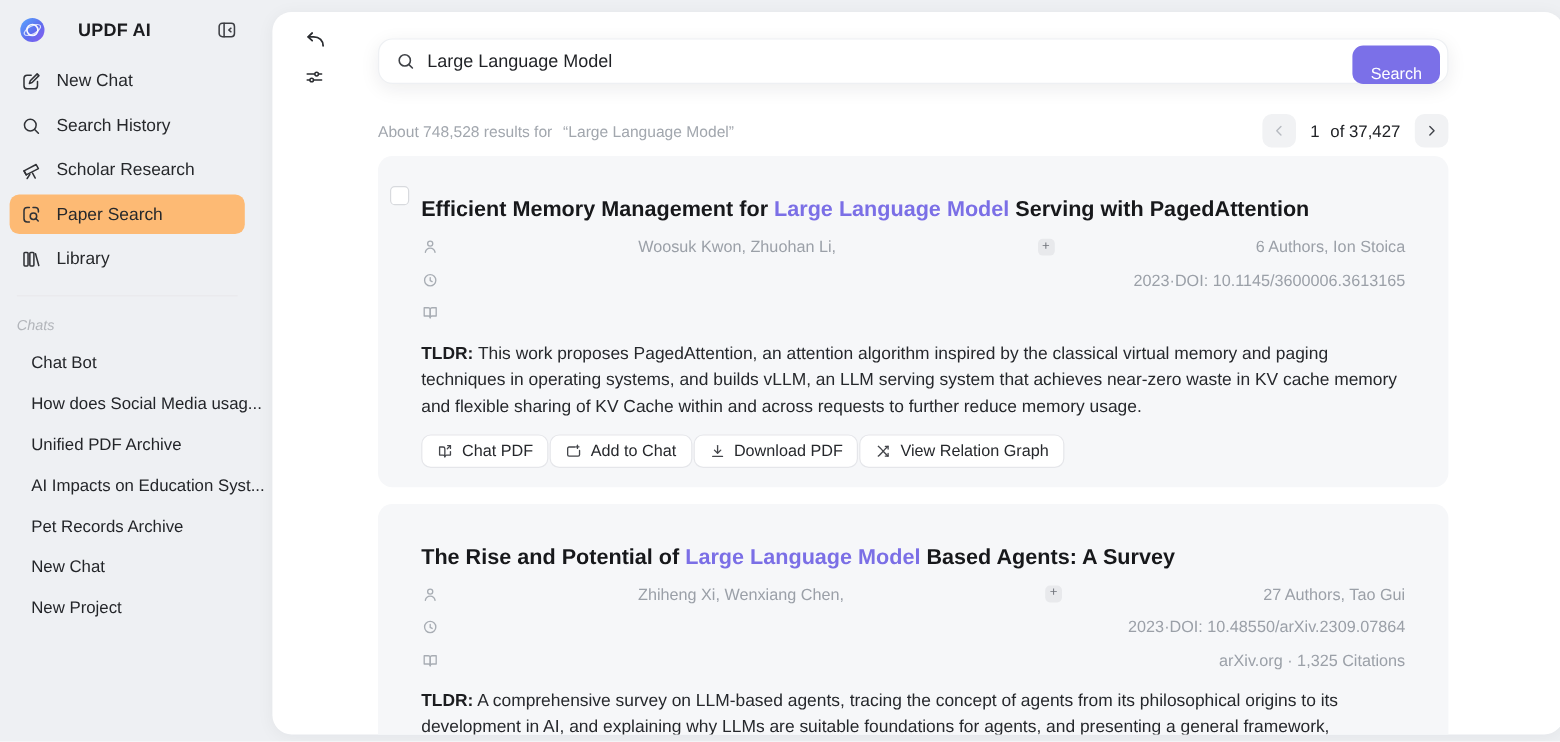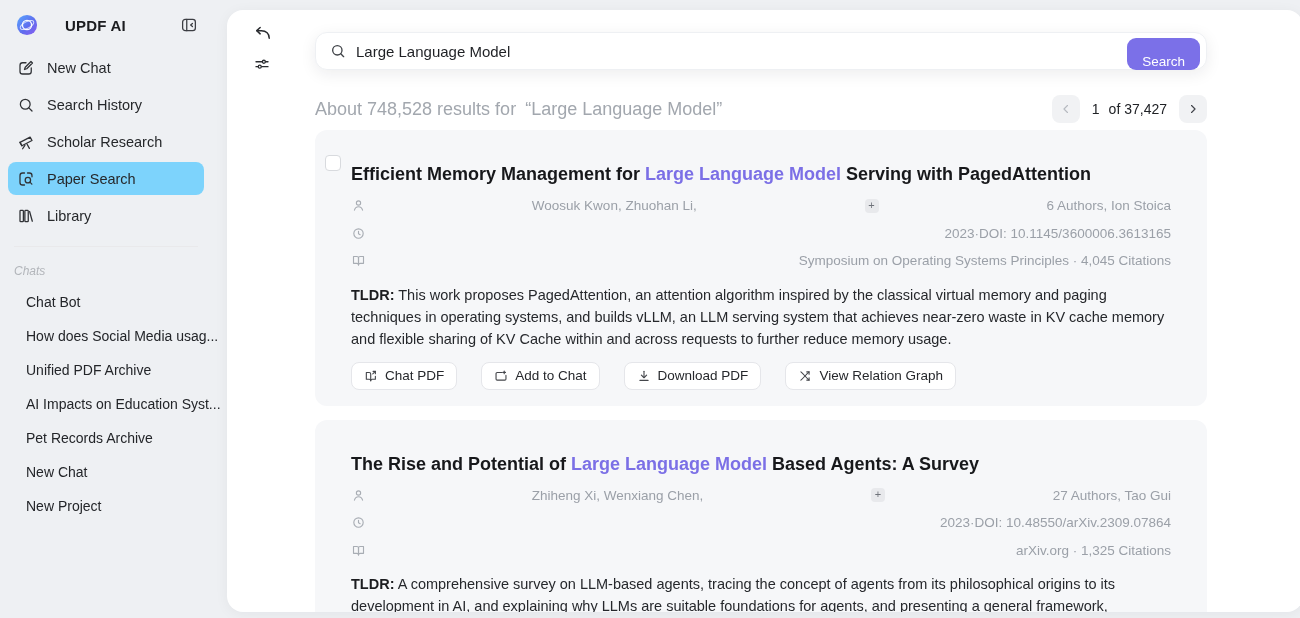--- a/index.html
+++ b/index.html
@@ -12,21 +12,21 @@
   svg { display:block; }
 
   
   .sidebar { position:absolute; left:0; top:0; width:212px; height:618px; }
   .brand-row { display:flex; align-items:center; padding:13px 12px 0 16px; height:37px; }
   .brand-name { font-size:15px; font-weight:700; color:#1b1c1f; margin-left:27px; letter-spacing:.2px; flex:1; }
   .collapse-btn { width:22px; height:22px; display:flex; align-items:center; justify-content:center; color:#3c3e43; cursor:pointer; border-radius:5px; }
   .nav { margin-top:14px; }
   .nav-item { display:flex; align-items:center; gap:12px; height:33px; margin:4px 8px; padding:0 0 0 9px; border-radius:8px; font-size:14.5px; color:#26282b; cursor:pointer; }
   .nav-item .nicon { color:#303236; width:18px; height:18px; flex:0 0 18px; }
-  .nav-item.active { background:#7dd3fc;text-align:right; }
+  .nav-item.active { background:#fdba74;text-align:right; }
   .divider { border-top:1px solid #e9e9eb; margin:14px 14px 0 14px; }
   .chats-label { margin:17px 0 0 14px; font-size:12px; color:#b2b5ba;font-style:italic; }
   .chat-list { margin-top:7px; }
   .chat-item { height:34px; display:flex; align-items:center; padding-left:26px; font-size:14px; color:#232529; cursor:pointer; white-space:nowrap; }
 
   
   .panel {
     position:absolute; left:227px; top:10px; width:1076px; height:602px;
     background:#ffffff; border-radius:16px; overflow:hidden;
     box-shadow:0 2px 14px rgba(20,20,30,.05);
@@ -46,39 +46,39 @@
     flex:1; border:none; outline:none; background:transparent;
     font-family:inherit; font-size:15px; color:#1f2125;
   }
   .search-btn {
     position:absolute; right:6px; top:5px; height:24px; padding:16px 15px;
     background:var(--accent); color:#fff; border:none; border-radius:9px;
     font-family:inherit; font-size:13.5px; cursor:pointer;
   }
 
   .results-row { margin-top:25px; height:28px; display:flex; align-items:center; justify-content:space-between; }
-  .summary { font-size:18px; color:#a2a7ae; display:flex; gap:9px;justify-content:flex-end; }
+  .summary { font-size:13px; color:#a2a7ae; display:flex; gap:9px;justify-content:flex-end; }
   .pager { display:flex; align-items:center; gap:12px; }
   .pg-btn { width:28px; height:28px; border-radius:8px; background:#f1f2f4; border:none; display:flex; align-items:center; justify-content:center; cursor:pointer; }
   .pg-btn.prev { color:#b6bac0; }
   .pg-btn.next { color:#41444a; }
   .pg-text { font-size:14px; color:#202226; display:flex; gap:9px; }
 
   
   .card { position:relative; background:#f6f7f9; border-radius:12px; margin-top:7px; padding:22px 36px 16px 36px; }
   .card.second { margin-top:14px; height:240px; }
   .checkbox { position:absolute; left:10px; top:25px; width:16px; height:16px; border:1.5px solid #d8dade; border-radius:4px; background:#fff; cursor:pointer; }
   .card-title { font-size:18px; font-weight:600; color:#17181b; line-height:24px; cursor:pointer;margin-top:10px; }
   .card-title .hl { color:var(--hl); }
   .meta-row { display:flex; align-items:center; gap:10px; margin-top:11.5px; font-size:13.5px; color:#9ba0a8; height:16px;justify-content:space-between; }
   .meta-row .micon { color:#a8adb4; flex:0 0 15px; }
   .plus-badge { width:14px; height:14px; background:#e8e9ec; border-radius:4px; font-size:11px; line-height:13px; text-align:center; color:#6f737a; margin:0 2px; }
   .tldr { margin-top:15px; font-size:14.5px; color:#26282c; line-height:22px; max-width:824px; }
   .tldr b { font-weight:700; color:#1c1d20; }
-  .actions { display:flex; gap:24px; margin-top:12px; }
+  .actions { display:flex; gap:1px; margin-top:12px; }
   .act-btn {
     display:inline-flex; align-items:center; gap:7px; height:28px; padding:0 12px;
     background:#fff; border:1px solid #e5e6ea; border-radius:8px;
     font-family:inherit; font-size:13.5px; color:#26282c; cursor:pointer; white-space:nowrap;
   }
   .act-btn .aicon { color:#44464b; flex:0 0 14px; }
 </style>
 </head>
 <body>
 
@@ -253,21 +253,20 @@
         </span>
         <span>2023·DOI: 10.1145/3600006.3613165</span>
       </div>
       <div class="meta-row">
         <span class="micon">
           <svg width="15" height="15" viewBox="0 0 24 24" fill="none" stroke="currentColor" stroke-width="1.8" stroke-linecap="round" stroke-linejoin="round">
             <path d="M4 5.5h5.5A2.5 2.5 0 0 1 12 8v11a2.5 2.5 0 0 0-2.5-2.5H4z"></path>
             <path d="M20 5.5h-5.5A2.5 2.5 0 0 0 12 8v11a2.5 2.5 0 0 1 2.5-2.5H20z"></path>
           </svg>
         </span>
-        <span>Symposium on Operating Systems Principles · 4,045 Citations</span>
       </div>
       <div class="tldr"><b>TLDR:</b><span> This work proposes PagedAttention, an attention algorithm inspired by the classical virtual memory and paging techniques in operating systems, and builds vLLM, an LLM serving system that achieves near-zero waste in KV cache memory and flexible sharing of KV Cache within and across requests to further reduce memory usage.</span></div>
       <div class="actions">
         <button class="act-btn">
           <span class="aicon">
             <svg width="14" height="14" viewBox="0 0 24 24" fill="none" stroke="currentColor" stroke-width="1.9" stroke-linecap="round" stroke-linejoin="round">
               <path d="M4 6h5A2.5 2.5 0 0 1 11.5 8.5V20a2.5 2.5 0 0 0-2.5-2.5H4z"></path>
               <path d="M19.5 12.5v5H14a2.5 2.5 0 0 0-2.5 2.5"></path>
               <path d="M15.5 4h4v4"></path>
                 <path d="M19.5 4l-4.5 4.5"></path>

